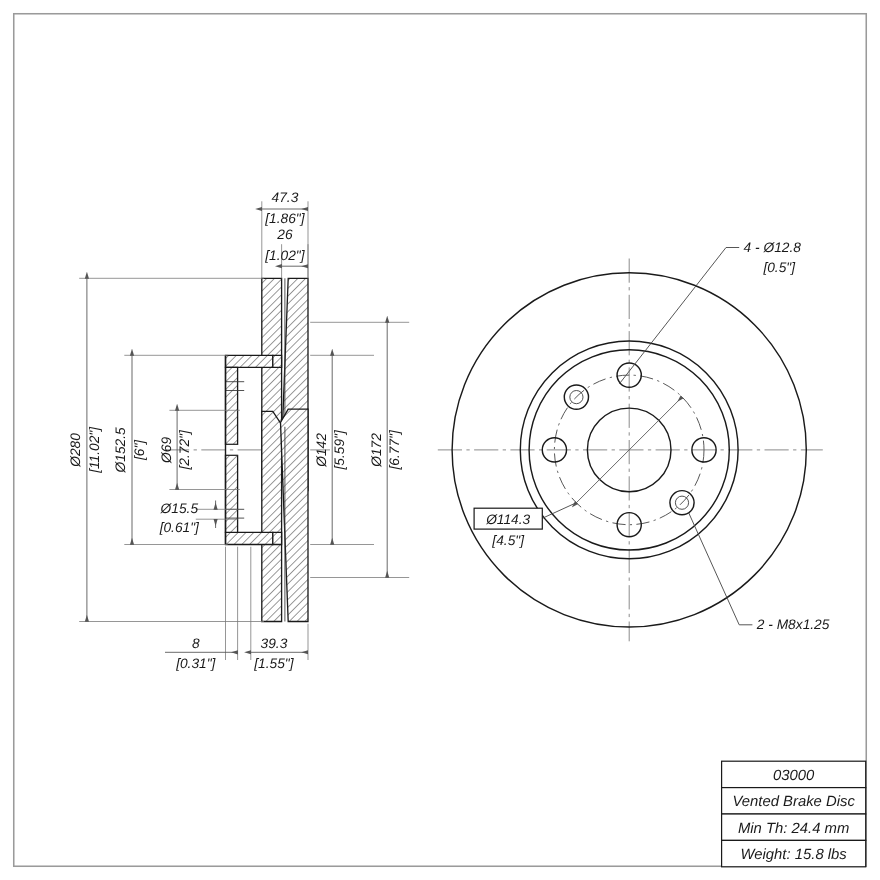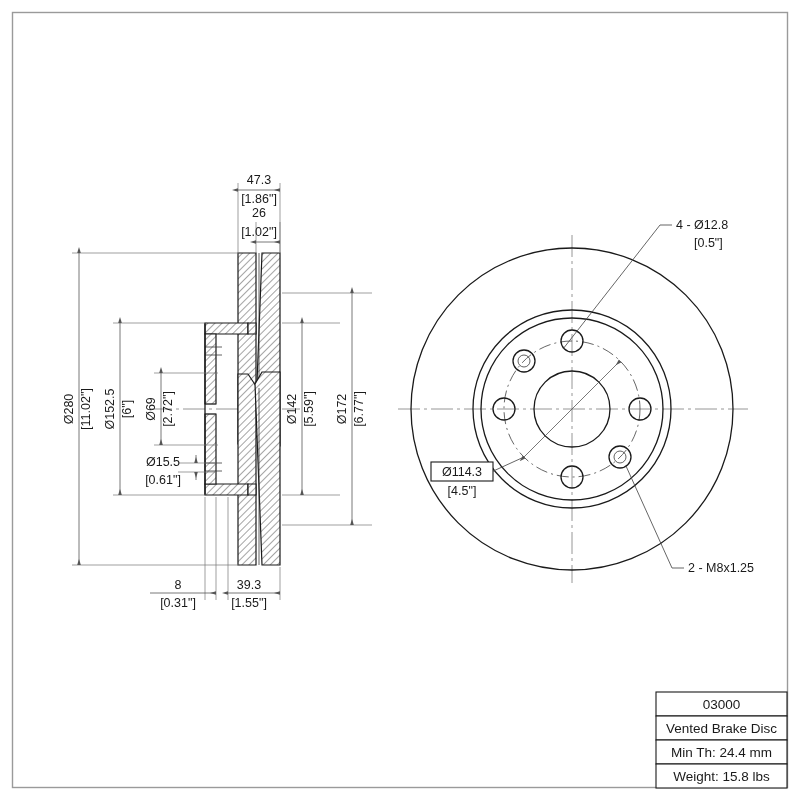--- a/index.html
+++ b/index.html
@@ -11,20 +11,21 @@
     width: 800px;
     height: 800px;
     font-family: "Liberation Sans", sans-serif;
     overflow: hidden;
   }
   #sheet {
     position: relative;
     width: 676px;
     height: 800px;
     background: #ffffff;
+    font-style: italic;
   }
   svg#drawing {
     display: block;
     width: 800px;
     height: 800px;
   }
   .dim-text {
     font-family: "Liberation Sans", sans-serif;
     font-size: 12.5px;
     fill: #1a1a1a;

